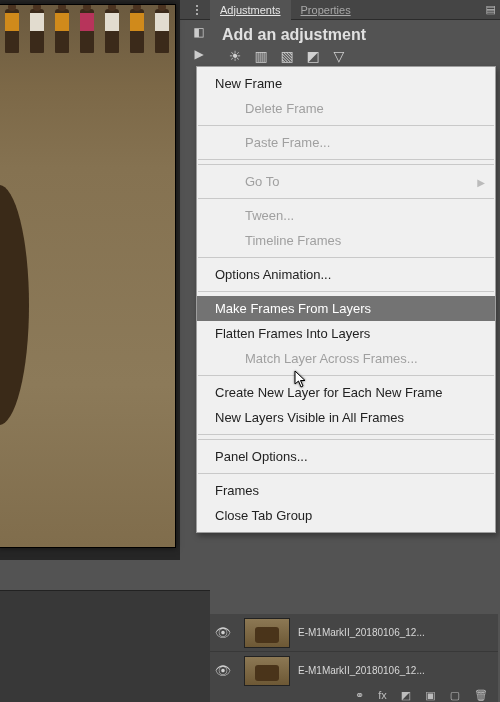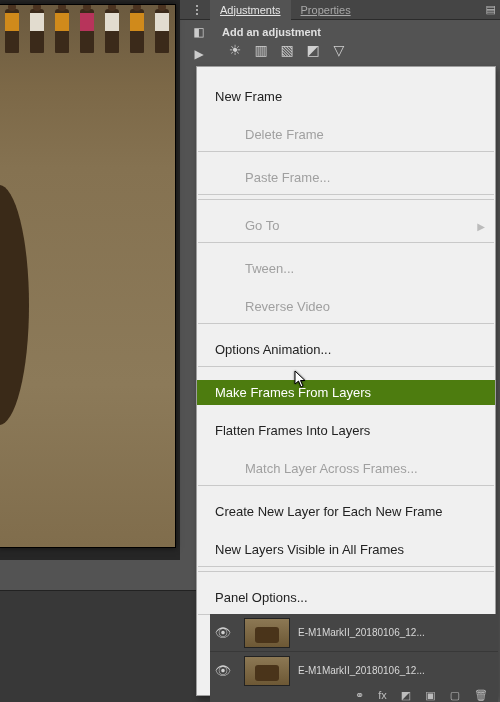--- a/index.html
+++ b/index.html
@@ -42,41 +42,41 @@
   .panel-tabs {
     display:flex; align-items:center; height:20px;
     background:#454545; border-bottom:1px solid #2b2b2b;
     font-size:11px;
     padding-left:10px;
   }
   .panel-collapse { width:14px; display:flex; flex-direction:column; gap:2px; align-items:center; margin-right:6px;}
   .panel-collapse span{width:2px;height:2px;background:#aaa;}
   .tab { padding:19px 10px; color:#a8a8a8;text-decoration:underline; }
   .tab.active { color:#e5e5e5; background:#535353; }
-  .adj-label { font-size:11px; color:#e0e0e0; padding:6px 10px 4px 42px; font-weight:bold;}
+  .adj-label { font-size:16px; color:#e0e0e0; padding:6px 10px 4px 42px; font-weight:bold;}
   .adj-icons { padding:0 0 8px 46px; display:flex; gap:8px; }
   .adj-icons span { width:18px; height:16px; display:inline-flex; align-items:center; justify-content:center; color:#d0d0d0; font-size:14px;}
   .side-btns { position:absolute; left:10px; top:24px; display:flex; flex-direction:column; gap:6px;}
   .side-btns div { width:18px; height:16px; display:flex; align-items:center; justify-content:center; color:#ccc;}
 
   
   .ctx {
     position: absolute;
     left: 196px; top: 66px;
     width: 300px;
     background: #f0f0f0;
     border: 1px solid #9e9e9e;
     box-shadow: 2px 3px 6px rgba(0,0,0,.35);
     font-size: 13px;
     color: #222;
     padding: 4px 0;
   }
-  .mi { padding: 4px 18px; line-height:17px; position:relative;margin-top:13px; }
+  .mi { padding: 4px 18px; line-height:17px; position:relative; }
   .mi.disabled { color: #a0a0a0; padding-left: 48px; }
-  .mi.selected { background: #4d7c0f; color: #fff; }
+  .mi.selected { background: #737373; color: #fff; }
   .sep { height:1px; background:#c9c9c9; margin:4px 1px; }
   .mi .arrow { position:absolute; right:10px; top:5px; font-size:10px; color:#555;}
   .mi.disabled .arrow { color:#bbb; }
   .cursor { position:absolute; left:294px; top:370px; width:14px; height:18px; z-index:50; }
   .cursor svg { filter: drop-shadow(0 0 1px rgba(0,0,0,.6)); }
 
   
   .layers {
     position:absolute; left:210px; top:614px; width:288px;
   }
@@ -162,21 +162,21 @@
 <div class="ctx">
   <div class="mi">New Frame</div>
   <div class="mi disabled">Delete Frame</div>
   <div class="sep"></div>
   <div class="mi disabled">Paste Frame...</div>
   <div class="sep"></div>
   <div class="sep"></div>
   <div class="mi disabled"><span>Go To</span><span class="arrow">▶</span></div>
   <div class="sep"></div>
   <div class="mi disabled">Tween...</div>
-  <div class="mi disabled">Reverse Video</div>
+  <div class="mi disabled">Timeline Frames</div>
   <div class="sep"></div>
   <div class="mi">Options Animation...</div>
   <div class="sep"></div>
   <div class="mi selected">Make Frames From Layers</div>
   <div class="mi">Flatten Frames Into Layers</div>
   <div class="mi disabled">Match Layer Across Frames...</div>
   <div class="sep"></div>
   <div class="mi">Create New Layer for Each New Frame</div>
   <div class="mi">New Layers Visible in All Frames</div>
   <div class="sep"></div>

